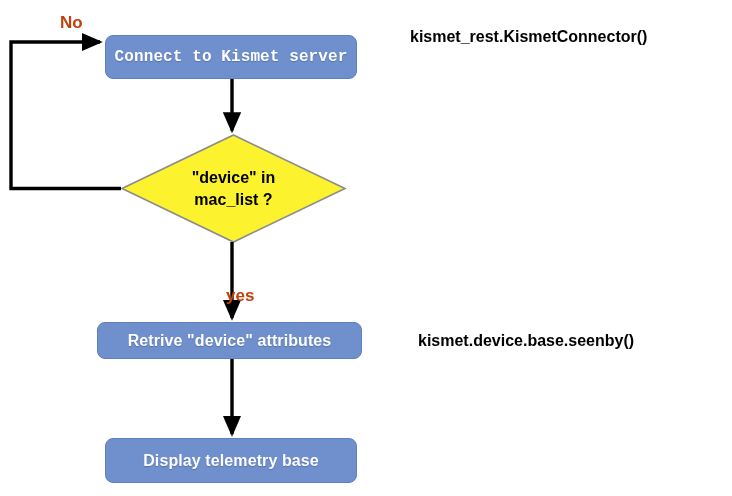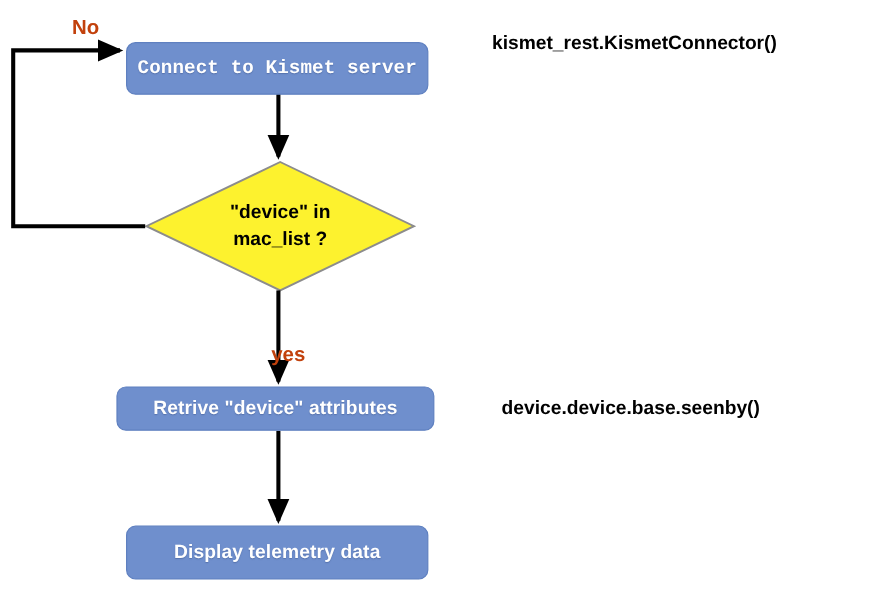--- a/index.html
+++ b/index.html
@@ -115,22 +115,22 @@
   <div class="node decision-node">
     <span class="decision-label">"device" in
 mac_list ?</span>
   </div>
 
   <div class="node process-node node-box-2">
     <span>Retrive "device" attributes</span>
   </div>
 
   <div class="node process-node node-box-3">
-    <span>Display telemetry data</span>
+    <span>Display telemetry base</span>
   </div>
 
   <div class="edge-label label-no">No</div>
   <div class="edge-label label-yes">yes</div>
 
   <div class="api-label api-1">kismet_rest.KismetConnector()</div>
-  <div class="api-label api-3">device.device.base.seenby()</div>
+  <div class="api-label api-3">kismet.device.base.seenby()</div>
 
 </div>
 
 </body></html>

